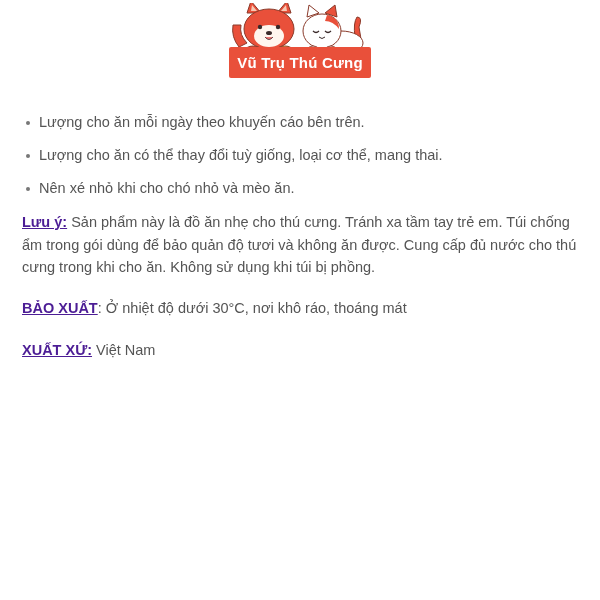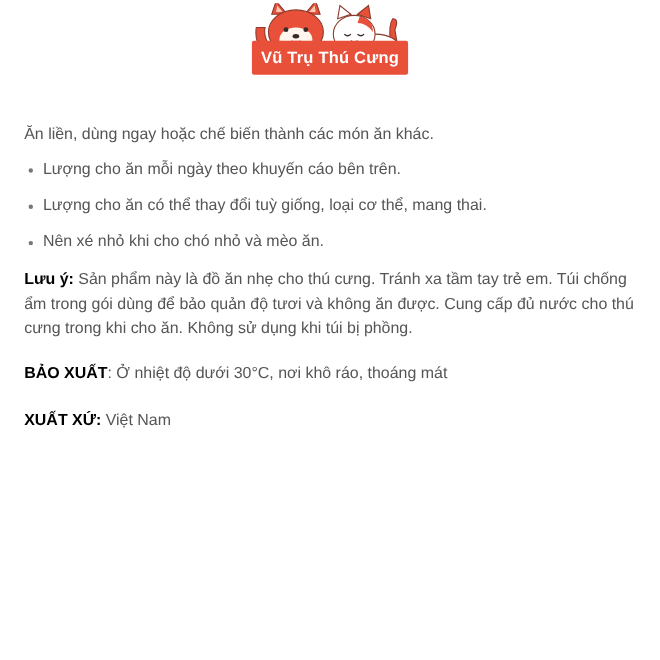--- a/index.html
+++ b/index.html
@@ -18,21 +18,21 @@
     .logo {
       position: absolute;
       left: 229px;
       top: 3px;
       width: 142px;
       height: 77px;
     }
     .logo-banner {
       position: absolute;
       left: 0;
-      top: 34px;
+      top: 44px;
       width: 142px;
       height: 31px;
       background: #e9503a;
       border-radius: 2px;
       display: flex;
       align-items: center;
       justify-content: center;
       color: #ffffff;
       font-size: 15px;
       font-weight: bold;
@@ -75,21 +75,21 @@
       background: #777777;
     }
     .note {
       line-height: 22.5px;
       margin-bottom: 19px;
     }
     .spec {
       line-height: 20px;
       margin-bottom: 22px;
     }
-    b.label { color: #000000; font-weight: bold; }
+    b.label { color: #4c1d95; font-weight: bold; text-decoration: underline; }
   </style>
 </head>
 <body>
 
 <div class="logo">
   <svg class="logo-art" viewBox="0 0 142 62" xmlns="http://www.w3.org/2000/svg">
 
     <path d="M4 22 Q2 34 10 44 L18 40 Q10 32 12 22 Z" fill="#e9503a" stroke="#8a3a2a" stroke-width="1"></path>
 
     <path d="M18 10 L22 -2 L32 10 Z" fill="#e9503a" stroke="#8a3a2a" stroke-width="1"></path>
@@ -120,21 +120,20 @@
     <path d="M96 28 Q99 31 102 28" fill="none" stroke="#3a2a2a" stroke-width="1.2"></path>
     <path d="M90 34 Q93 37 96 34" fill="none" stroke="#3a2a2a" stroke-width="1"></path>
 
     <ellipse cx="84" cy="48" rx="6" ry="5" fill="#fff" stroke="#8a3a2a" stroke-width="1"></ellipse>
     <ellipse cx="102" cy="48" rx="6" ry="5" fill="#fff" stroke="#8a3a2a" stroke-width="1"></ellipse>
   </svg>
   <div class="logo-banner">Vũ Trụ Thú Cưng</div>
 </div>
 
 <div class="content">
-  <p class="para">Ăn liền, dùng ngay hoặc chế biến thành các món ăn khác.</p>
 
   <ul class="bullets">
     <li>
       <span class="dot"></span>
       <span>Lượng cho ăn mỗi ngày theo khuyến cáo bên trên.</span>
     </li>
     <li>
       <span class="dot"></span>
       <span>Lượng cho ăn có thể thay đổi tuỳ giống, loại cơ thể, mang thai.</span>
     </li>

